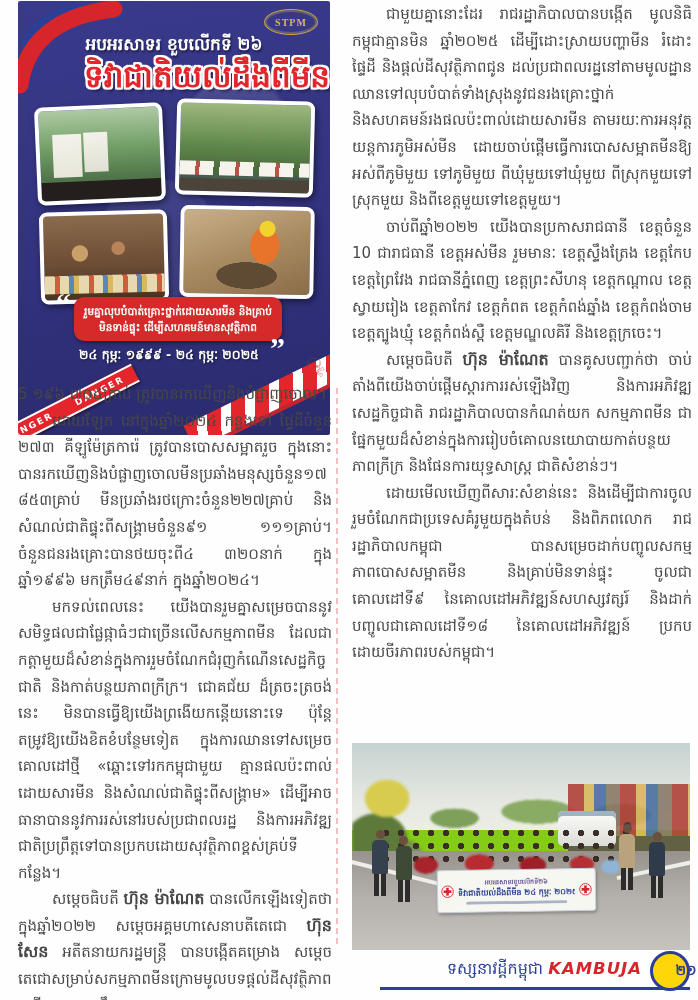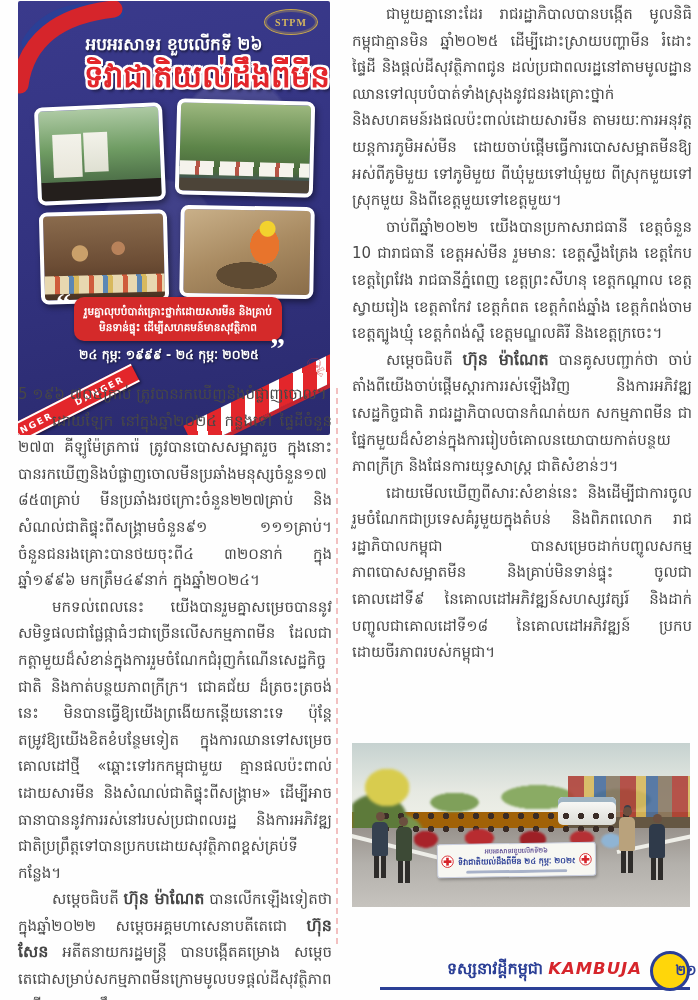--- a/index.html
+++ b/index.html
@@ -72,21 +72,21 @@
   .col{position:absolute;text-align:justify;}
   .col-left{left:18px;top:381px;width:314px;}
   .col-right{left:352px;top:1px;width:340px;}
   .para{font-size:15px;line-height:26.6px;color:var(--body_text);}
   .para.indent{text-indent:34px;}
   .bold-name{font-weight:bold;font-size:16px;}
   .col-divider{position:absolute;left:336px;top:388px;height:556px;width:0;
     border-left:2px dashed rgba(232,140,140,.55);}
 
   
-  .march{position:absolute;left:352px;top:743px;width:338px;height:164px;overflow:hidden;background:#a16207;}
+  .march{position:absolute;left:352px;top:743px;width:338px;height:207px;overflow:hidden;background:#84cc16;}
   .m-sky{position:absolute;left:0;top:0;right:0;height:42%;
     background:linear-gradient(#c6d2d0,#e6e9e2 70%,#eceee6);}
   .m-treeline{position:absolute;left:18%;top:14%;right:0;height:32%;
     background:
       radial-gradient(ellipse 40px 16px at 15% 70%, #7fa05a 0 60%, transparent 61%),
       radial-gradient(ellipse 60px 20px at 45% 60%, #8aab64 0 60%, transparent 61%),
       radial-gradient(ellipse 50px 18px at 75% 65%, #6f9455 0 60%, transparent 61%);
     filter:blur(1px);}
   .m-bush{position:absolute;left:0;top:6%;width:26%;height:70%;
     background:
@@ -129,21 +129,21 @@
   .figure .body{width:16px;height:34px;border-radius:5px 5px 2px 2px;margin:0 auto;}
   .figure .legs{width:12px;height:22px;margin:0 auto;background:linear-gradient(90deg,#2e2c2a 45%,#c6c3be 45% 55%,#2e2c2a 55%);}
   .f1{left:6%;top:42%;} .f1 .body{background:#35414f;}
   .f2{left:13%;top:45%;} .f2 .body{background:#3d4a36;}
   .f3{left:79%;top:39%;} .f3 .body{background:#b9a27c;} .f3 .head{box-shadow:0 -3px 0 -1px #3a3f4a;}
   .f4{left:88%;top:43%;} .f4 .body{background:#2f3a4a;}
 
   
   .footer-line{position:absolute;left:380px;top:987px;width:310px;height:2.5px;background:var(--footer_blue);}
   .footer-mag{position:absolute;top:958px;left:380px;width:262px;text-align:right;white-space:nowrap;}
-  .footer-mag .kh{color:var(--footer_blue);font-size:16px;font-weight:bold;}
+  .footer-mag .kh{color:var(--footer_blue);font-size:16px;font-weight:normal;}
   .footer-mag .latin{color:var(--kambuja_red);font-size:16.5px;font-weight:bold;font-style:italic;letter-spacing:1px;}
   .page-circle{position:absolute;left:650px;top:951px;width:40px;height:40px;border-radius:50%;
     background:var(--page_yellow);border:3px solid var(--footer_blue);
     display:flex;align-items:center;justify-content:center;}
   .page-circle span{color:var(--footer_blue);font-size:14px;font-weight:bold;margin-left:32px;}
 
   .cross-icon{flex:0 0 auto;}
 </style>
 </head>
 <body>

